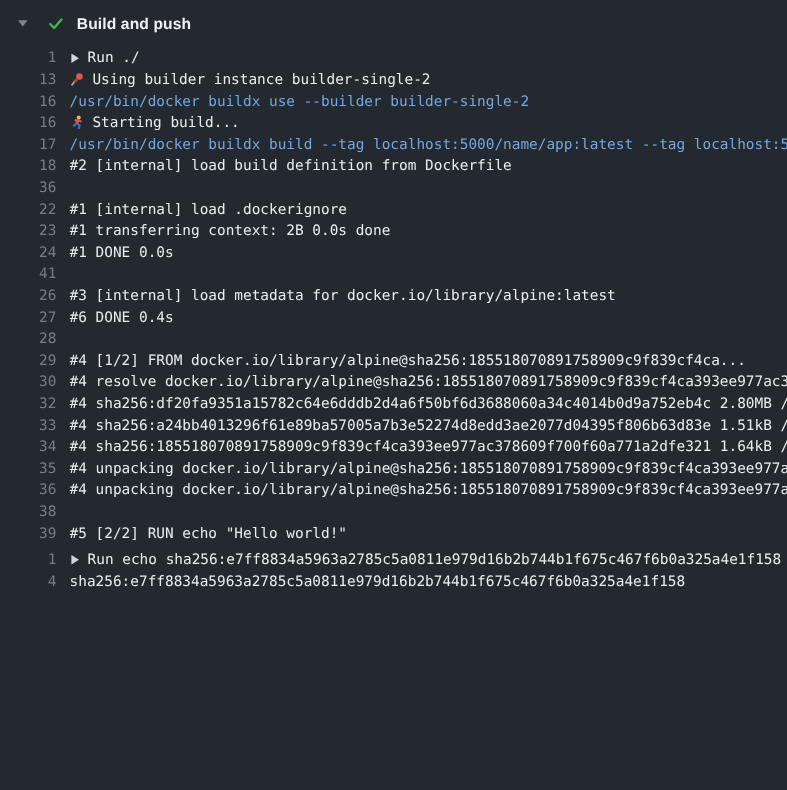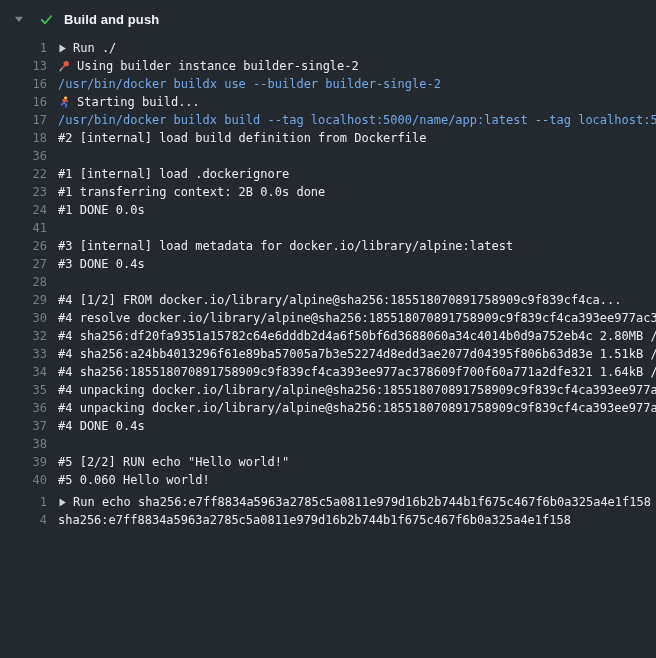--- a/index.html
+++ b/index.html
@@ -145,21 +145,21 @@
     <span class="line-text"><span class="line-str"></span></span>
   </div>
 
   <div class="log-line">
     <span class="line-num">26</span>
     <span class="line-text"><span class="line-str">#3 [internal] load metadata for docker.io/library/alpine:latest</span></span>
   </div>
 
   <div class="log-line">
     <span class="line-num">27</span>
-    <span class="line-text"><span class="line-str">#3 DONE 0.4s</span></span>
+    <span class="line-text"><span class="line-str">#6 DONE 0.4s</span></span>
   </div>
 
   <div class="log-line">
     <span class="line-num">28</span>
     <span class="line-text"><span class="line-str"></span></span>
   </div>
 
   <div class="log-line">
     <span class="line-num">29</span>
     <span class="line-text"><span class="line-str">#4 [1/2] FROM docker.io/library/alpine@sha256:185518070891758909c9f839cf4ca...</span></span>
@@ -189,39 +189,31 @@
   <div class="log-line">
     <span class="line-num">35</span>
     <span class="line-text"><span class="line-str">#4 unpacking docker.io/library/alpine@sha256:185518070891758909c9f839cf4ca393ee977a</span></span>
   </div>
 
   <div class="log-line">
     <span class="line-num">36</span>
     <span class="line-text"><span class="line-str">#4 unpacking docker.io/library/alpine@sha256:185518070891758909c9f839cf4ca393ee977a</span></span>
   </div>
 
-  <div class="log-line">
-    <span class="line-num">37</span>
-    <span class="line-text"><span class="line-str">#4 DONE 0.4s</span></span>
-  </div>
 
   <div class="log-line">
     <span class="line-num">38</span>
     <span class="line-text"><span class="line-str"></span></span>
   </div>
 
   <div class="log-line">
     <span class="line-num">39</span>
     <span class="line-text"><span class="line-str">#5 [2/2] RUN echo "Hello world!"</span></span>
   </div>
 
-  <div class="log-line">
-    <span class="line-num">40</span>
-    <span class="line-text"><span class="line-str">#5 0.060 Hello world!</span></span>
-  </div>
 </div>
   </section>
 
 
   <section class="job-section">
     <div class="section-body">
   <div class="log-line">
     <span class="line-num">1</span>
     <span class="line-text">
   <span class="group-caret">

